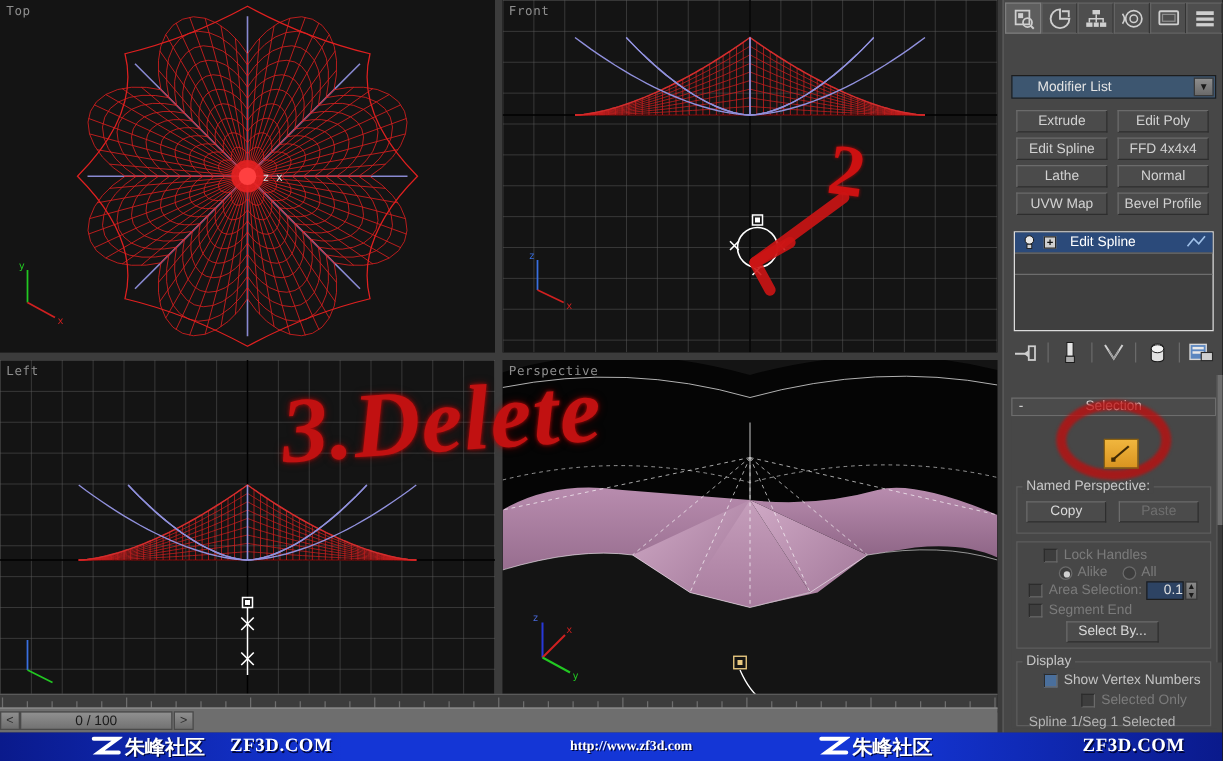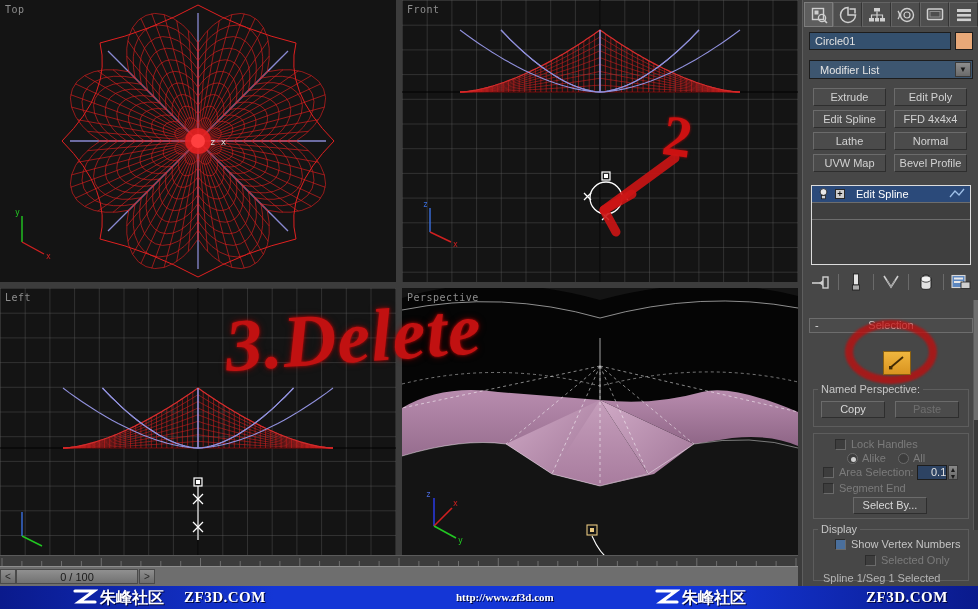--- a/index.html
+++ b/index.html
@@ -103,21 +103,21 @@
     color:#e2e2e2; font-size:11px; line-height:17px; padding-left:5px;
   }
   #colorswatch{
     position:absolute; left:146px; top:0; width:18px; height:18px;
     background:#e8a878; border:1px solid #1d1d1d;
   }
 
   #modlist{
     position:absolute; left:6px; top:60px; width:164px; height:19px;
     background:#3d5670; border:1px solid #1d1d1d;
-    color:#e4e4e4; font-size:11px; line-height:18px; padding-left:10px;
+    color:#e4e4e4; font-size:11px; line-height:18px; padding-left:20px;
   }
   #modlist .arrow{
     position:absolute; right:1px; top:1px; width:16px; height:15px;
     background:linear-gradient(#8d8d8d,#6a6a6a); border:1px solid #3a3a3a;
     color:#1a1a1a; font-size:8px; text-align:center; line-height:14px;
   }
 
   #modbtns{
     position:absolute; left:10px; top:88px; width:156px;
     display:grid; grid-template-columns:73px 73px; gap:4px 8px;
@@ -767,24 +767,20 @@
       </div>
       <div class="tab">
         <svg width="18" height="18" viewBox="0 0 18 18">
           <rect x="2" y="3" width="14" height="3" fill="#cfcfcf"></rect>
           <rect x="2" y="8" width="14" height="2.6" fill="#cfcfcf"></rect>
           <rect x="2" y="12.5" width="14" height="2.6" fill="#cfcfcf"></rect>
         </svg>
       </div>
     </div>
 
-    <div id="namerow">
-      <div id="namefield">Circle01</div>
-      <div id="colorswatch"></div>
-    </div>
 
     <div id="modlist">
       <span>Modifier List</span>
       <span class="arrow">▼</span>
     </div>
 
     <div id="modbtns">
       <div class="modbtn">Extrude</div>
       <div class="modbtn">Edit Poly</div>
       <div class="modbtn">Edit Spline</div>

